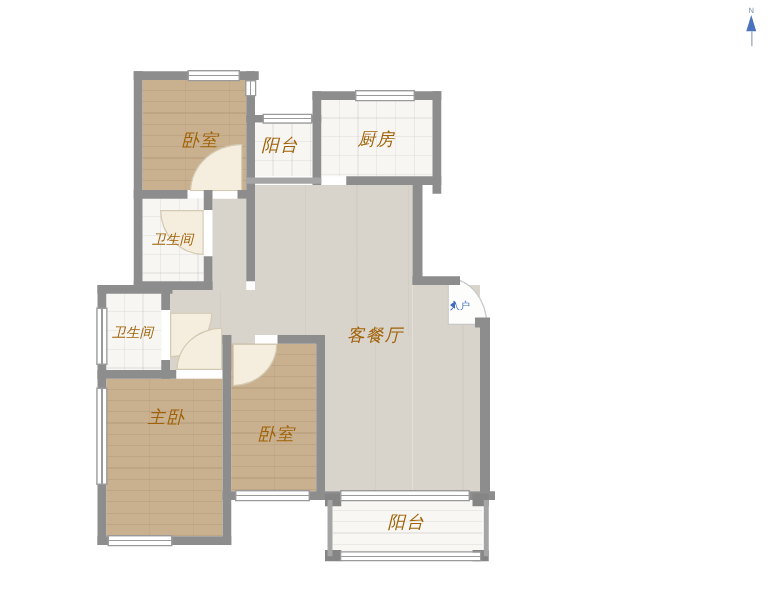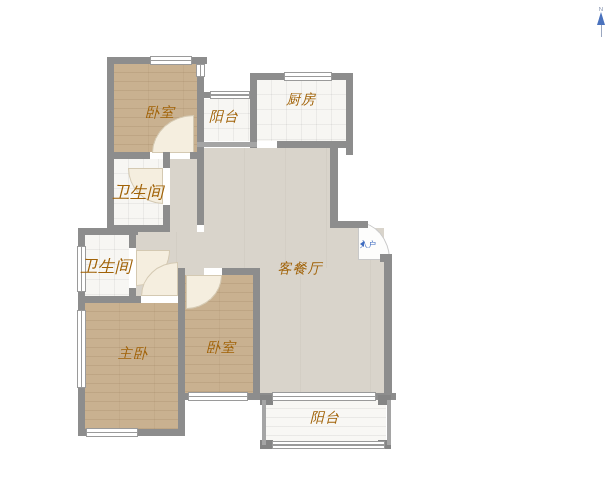--- a/index.html
+++ b/index.html
@@ -38,21 +38,21 @@
 
   
   .win-h{background:linear-gradient(180deg,#ffffff 0 40%,#9a9a9a 40% 60%,#ffffff 60% 100%);
     border:1px solid #9a9a9a;z-index:4;}
   .win-v{background:linear-gradient(90deg,#ffffff 0 40%,#9a9a9a 40% 60%,#ffffff 60% 100%);
     border:1px solid #9a9a9a;z-index:4;}
 
   
   .room-label{z-index:5;font-size:14px;color:#a16207;white-space:nowrap;
     transform:translate(-50%,-50%);letter-spacing:1px;font-style:italic;}
-  .room-label.small{font-size:17px;letter-spacing:0;}
+  .room-label.small{font-size:11px;letter-spacing:0;}
 
   
   .entry-label{z-index:6;font-size:8px;color:#3f6cc0;white-space:nowrap;
     display:flex;align-items:center;gap:1px;}
   .entry-label .tri{position:static;width:0;height:0;border-top:3px solid transparent;
     border-bottom:3px solid transparent;border-right:4px solid #3f6cc0;}
 
   
   .north{z-index:6;width:18px;text-align:center;}
   .north .n-label{position:static;display:block;font-size:6px;color:#7b8aa8;line-height:6px;}
@@ -139,25 +139,25 @@
   <div class="win-h" style="left:284px;top:72px;width:48px;height:9px;"></div>
   <div class="win-v" style="left:77px;top:246px;width:9px;height:46px;"></div>
   <div class="win-v" style="left:77px;top:310px;width:9px;height:78px;"></div>
   <div class="win-h" style="left:86px;top:428px;width:52px;height:9px;"></div>
   <div class="win-h" style="left:188px;top:392px;width:60px;height:9px;"></div>
   <div class="win-h" style="left:272px;top:392px;width:104px;height:9px;"></div>
   <div class="win-h" style="left:272px;top:441px;width:113px;height:8px;"></div>
 
   <div class="room-label" style="left:160px;top:113px;">卧室</div>
   <div class="room-label" style="left:224px;top:117px;">阳台</div>
-  <div class="room-label" style="left:301px;top:100px;text-align:right;">厨房</div>
+  <div class="room-label" style="left:301px;top:112px;text-align:right;">厨房</div>
   <div class="room-label small" style="left:138px;top:192px;">卫生间</div>
   <div class="room-label small" style="left:106px;top:266px;">卫生间</div>
   <div class="room-label" style="left:300px;top:269px;">客餐厅</div>
-  <div class="room-label" style="left:133px;top:354px;">主卧</div>
+  <div class="room-label" style="left:133px;top:334px;">主卧</div>
   <div class="room-label" style="left:221px;top:348px;">卧室</div>
   <div class="room-label" style="left:325px;top:418px;">阳台</div>
 
   <div class="entry-label" style="left:360px;top:241px;text-decoration:underline;">
     <span class="tri"></span>
       <span>入户</span>
   </div>
 
   <div class="north" style="left:592px;top:6px;">
     <span class="n-label">N</span>

